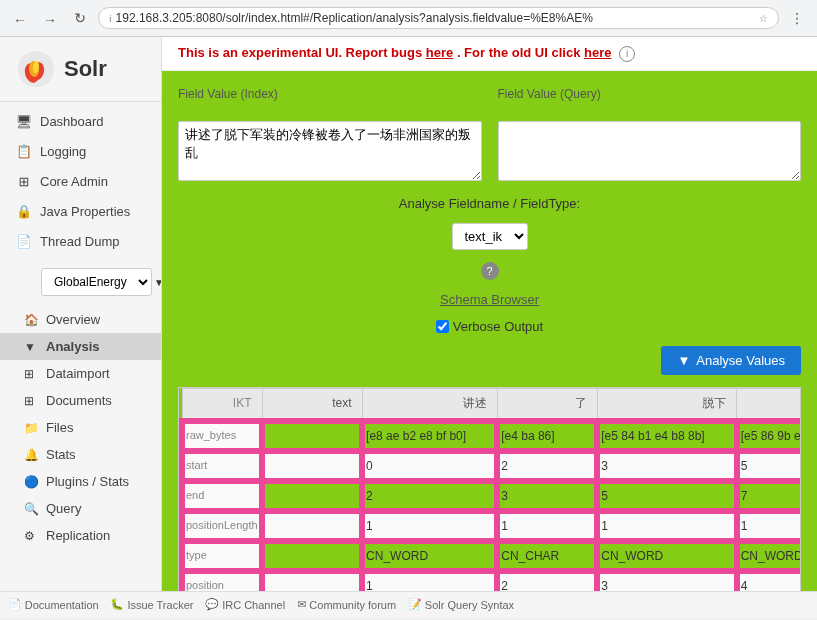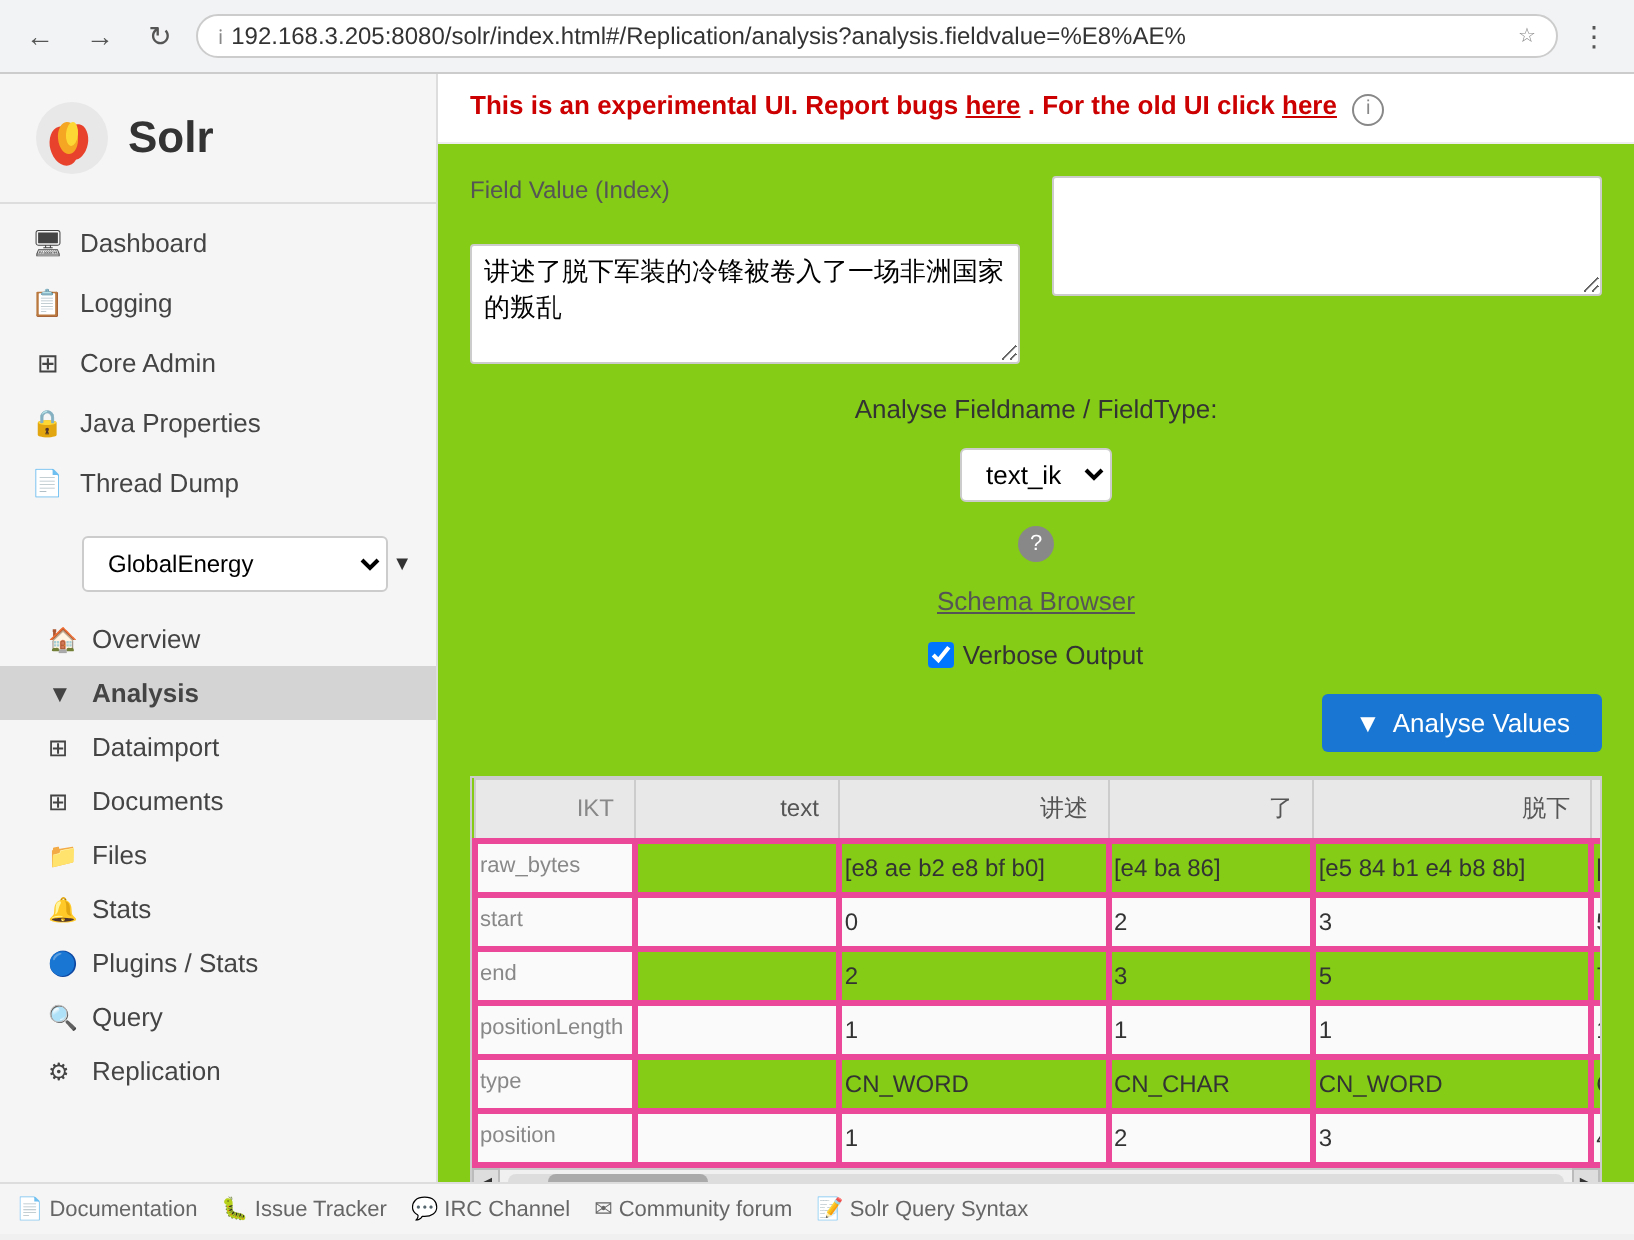--- a/index.html
+++ b/index.html
@@ -11,21 +11,21 @@
     .address-bar { flex: 1; background: white; border: 1px solid #ccc; border-radius: 12px; padding: 3px 10px; font-size: 12px; color: #333; display: flex; align-items: center; gap: 4px; }
     .address-bar-url { flex: 1; font-size: 12px; }
     .address-bar-icon { color: #888; font-size: 10px; }
     .browser-action-btn { width: 24px; height: 24px; border-radius: 50%; border: none; background: transparent; cursor: pointer; font-size: 14px; color: #555; display: flex; align-items: center; justify-content: center; }
 
     
     .app-container { display: flex; flex-direction: column; height: calc(620px - 40px); }
     .main-layout { display: flex; flex: 1; overflow: hidden; }
 
     
-    .sidebar { width: 219px; background: #f5f5f5; border-right: 1px solid #ddd; display: flex; flex-direction: column; overflow-y: auto; }
+    .sidebar { width: 162px; background: #f5f5f5; border-right: 1px solid #ddd; display: flex; flex-direction: column; overflow-y: auto; }
     .sidebar-logo { padding: 12px 16px; display: flex; align-items: center; gap: 8px; border-bottom: 1px solid #ddd; }
     .solr-icon { width: 40px; height: 40px; }
     .solr-text { font-size: 22px; font-weight: bold; color: #333; }
 
     .sidebar-nav { padding: 4px 0; }
     .sidebar-item { display: flex; align-items: center; gap: 8px; padding: 7px 16px; cursor: pointer; color: #444; text-decoration: none; }
     .sidebar-item-icon { width: 16px; height: 16px; display: flex; align-items: center; justify-content: center; font-size: 13px; }
 
     .core-selector { margin: 8px 12px; display: flex; align-items: center; padding-left: 29px; }
     .core-select { flex: 1; padding: 5px 8px; border: 1px solid #ccc; background: white; border-radius: 3px; font-size: 12px; }
@@ -58,21 +58,21 @@
     .help-icon { display: inline-flex; width: 18px; height: 18px; border-radius: 50%; background: #888; align-items: center; justify-content: center; font-size: 11px; color: white; cursor: pointer; }
     .schema-browser-link { color: #555; font-size: 13px; cursor: pointer; text-decoration: underline; }
     .verbose-checkbox { display: flex; align-items: center; gap: 4px; font-size: 13px; }
     .analyse-btn { background: #1976d2; color: white; border: none; border-radius: 3px; padding: 7px 16px; cursor: pointer; font-size: 13px; display: flex; align-items: center; gap: 6px; margin-left: auto; }
 
     
     .table-wrapper { border: 1px solid #ccc; overflow-x: auto; }
     .analysis-table { border-collapse: collapse; min-width: 700px; }
     .analysis-table th { background: #e8e8e8; padding: 6px 10px; text-align: right; border: 1px solid #ccc; font-size: 12px; color: #555; font-weight: normal; min-width: 80px; }
     .analysis-table th.ikt-col { width: 80px; color: #888; }
-    .analysis-table td { padding: 5px 1px; border: 3px solid #ec4899; font-size: 12px; vertical-align: top; white-space: nowrap; }
+    .analysis-table td { padding: 5px 1px; border: 6px solid #ec4899; font-size: 12px; vertical-align: top; white-space: nowrap; }
     .analysis-table td.row-label { color: #888; font-size: 11px; background: #fafafa; }
     .analysis-table tr:nth-child(even) td { background: #fafafa; }
     .scrollbar-area { height: 14px; background: #f0f0f0; border-top: 1px solid #ccc; display: flex; align-items: center; }
     .scrollbar-track { flex: 1; height: 8px; background: #ddd; margin: 0 4px; border-radius: 4px; position: relative; }
     .scrollbar-thumb { position: absolute; left: 20px; width: 80px; height: 8px; background: #aaa; border-radius: 4px; }
     .scroll-arrow { width: 14px; height: 14px; background: #ddd; border: 1px solid #bbb; display: flex; align-items: center; justify-content: center; font-size: 8px; cursor: pointer; }
   </style>
 </head>
 <body>
 
@@ -185,20 +185,21 @@
         <span class="info-icon">i</span>
       </div>
 
       <div class="analysis-panel">
         <div class="field-values-row">
           <div class="field-value-group">
             <div class="field-label">Field Value (Index)</div>
             <textarea class="field-textarea" style="">讲述了脱下军装的冷锋被卷入了一场非洲国家的叛乱</textarea>
           </div>
           <div class="field-value-group">
+            <div class="field-label">Field Value (Query)</div>
             <textarea class="field-textarea" style=""></textarea>
           </div>
         </div>
 
         <div class="analyse-options">
           <span class="fieldname-label">Analyse Fieldname / FieldType:</span>
           <select class="fieldtype-select">
             <option value="text_ik">text_ik</option>
           </select>
           <span class="help-icon">?</span>

